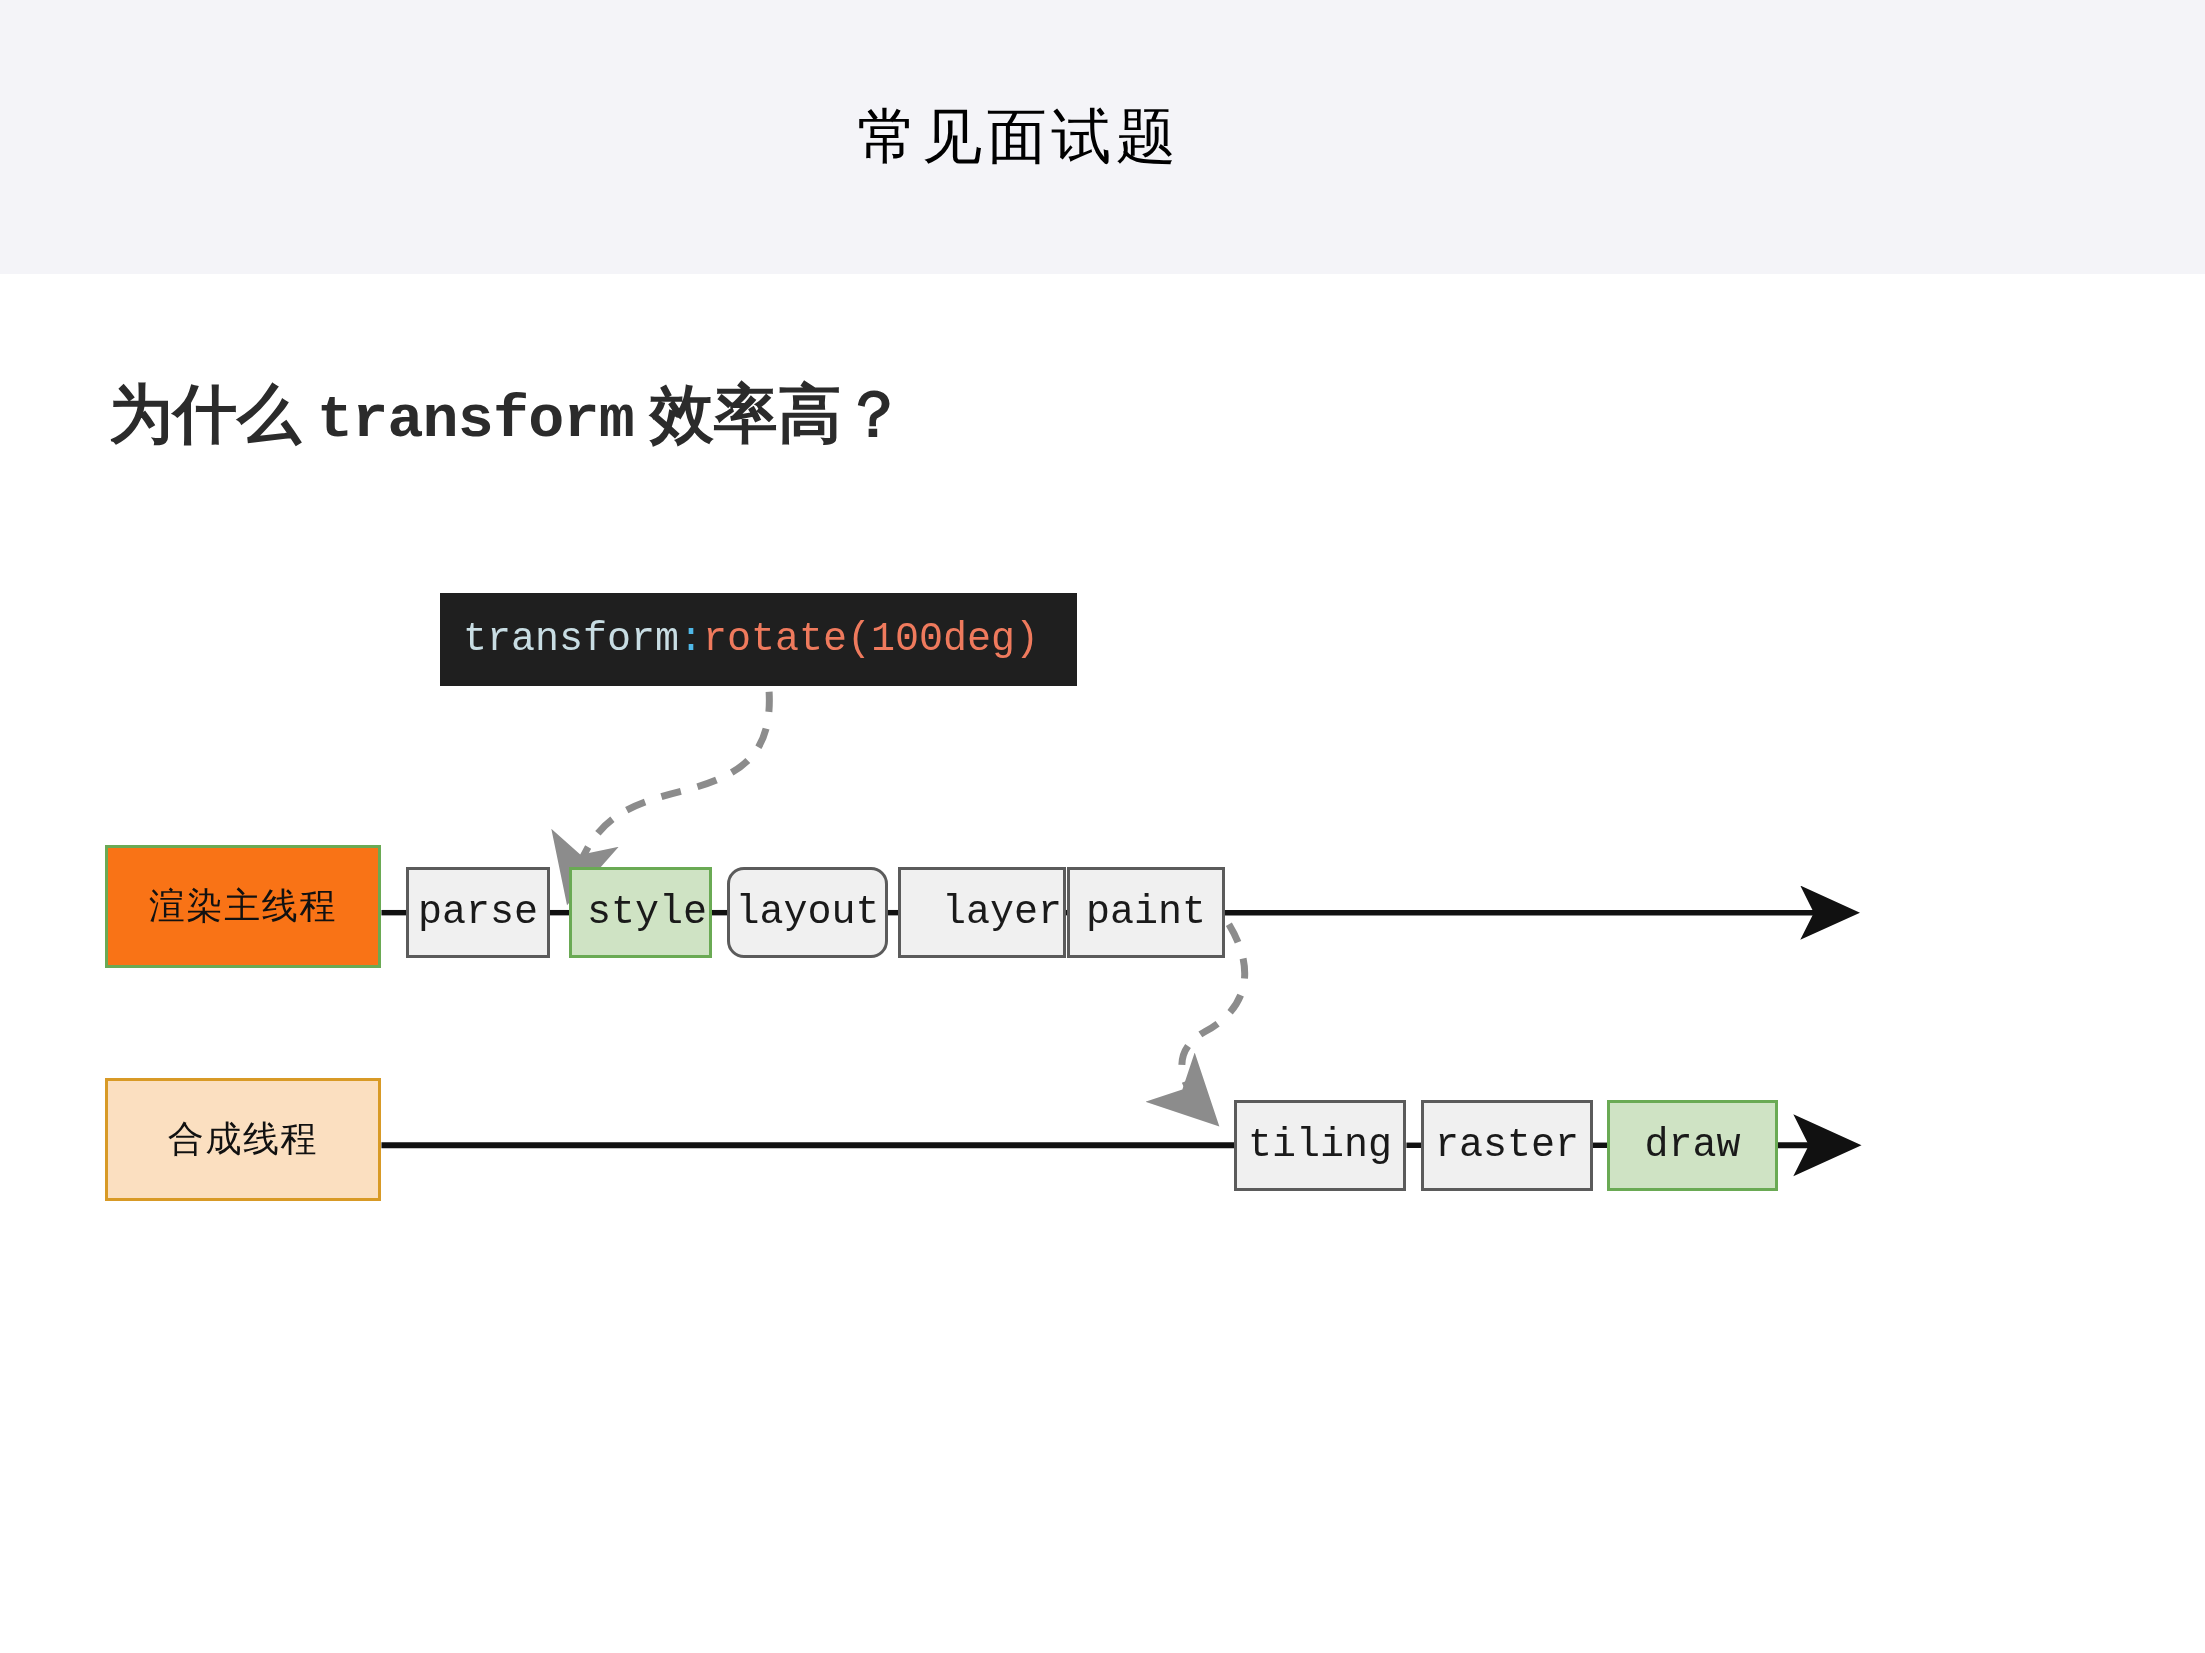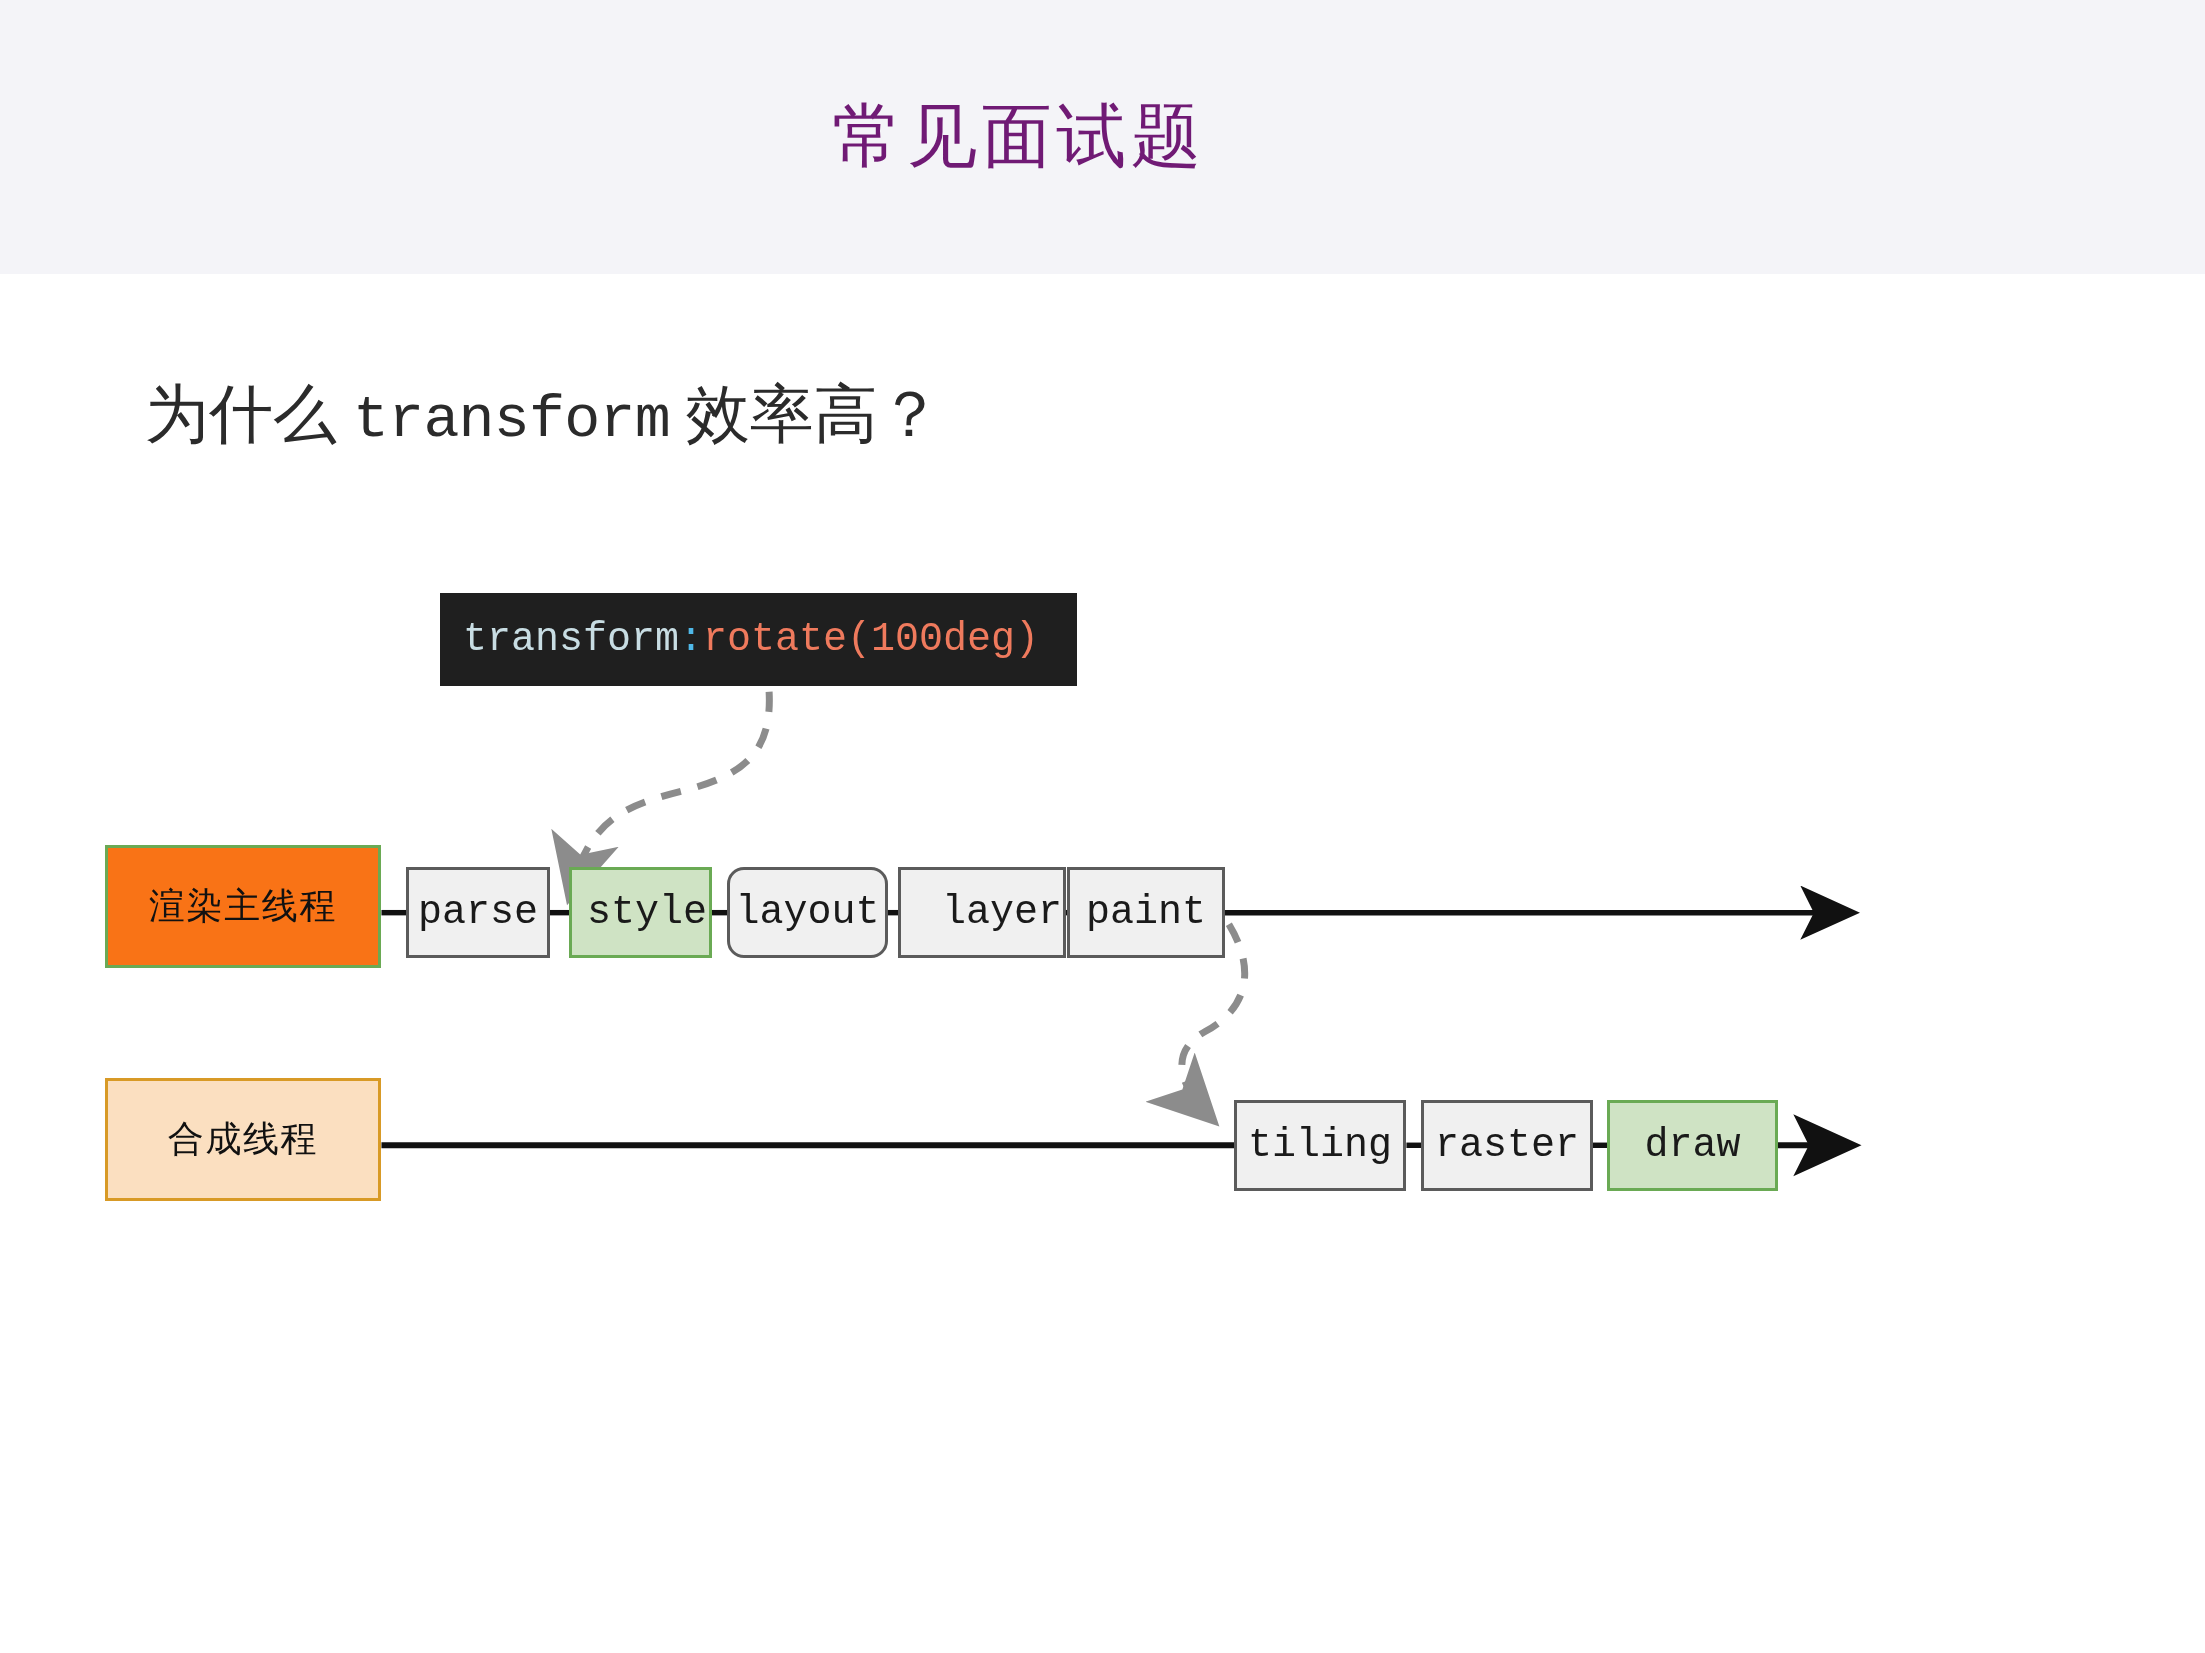--- a/index.html
+++ b/index.html
@@ -28,37 +28,36 @@
   .slide-title {
     position: absolute;
     left: 0;
     top: 0;
     width: 2038px;
     height: 274px;
     display: flex;
     align-items: center;
     justify-content: center;
     font-family: "Liberation Serif", serif;
-    font-size: 70px;
-    color: #701a75;
+    font-size: 60px;
+    color: #000000;
     letter-spacing: 4.7px;
     font-weight: 400;
   }
 
   
   .question {
     position: absolute;
     left: 109px;
     top: 371px;
     font-size: 64px;
     color: #2b2b2b;
     white-space: nowrap;
     font-family: "Liberation Serif", serif;
-    font-weight: 400;
-    margin-left: 36px;
+    font-weight: 700;
   }
   .question .mono-inline {
     font-family: "Liberation Mono", monospace;
     font-size: 60px;
     letter-spacing: -0.8px;
   }
 
   
   .code-chip {
     position: absolute;

